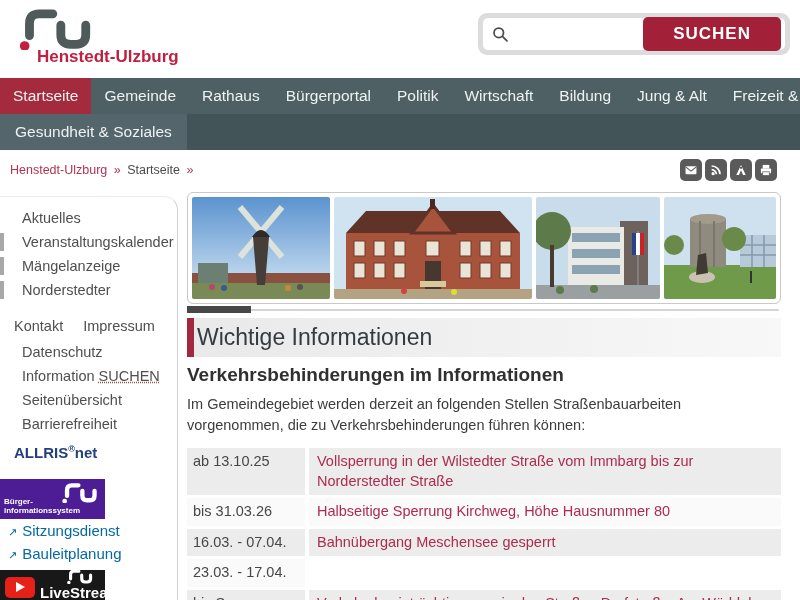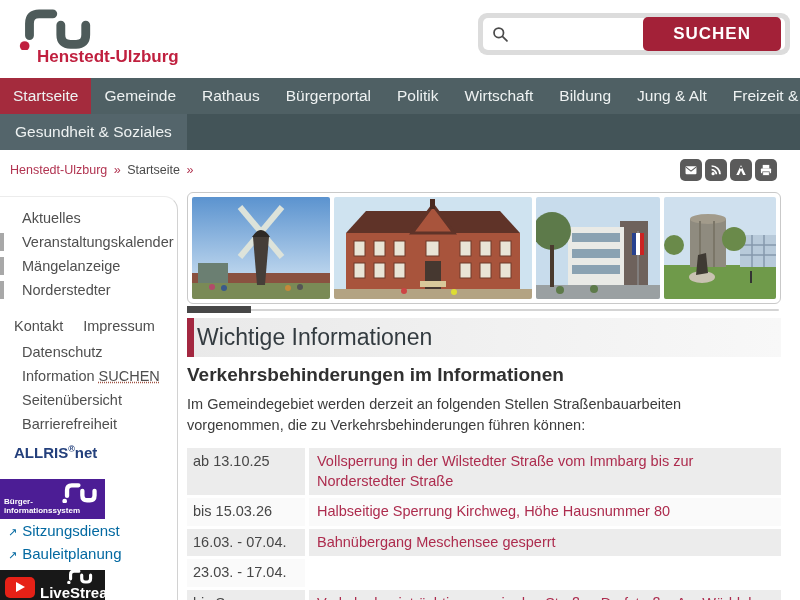--- a/index.html
+++ b/index.html
@@ -343,21 +343,21 @@
     <h2 class="article-title" style="margin:0;">Verkehrsbehinderungen im Informationen</h2>
 
     <p class="intro">Im Gemeindegebiet werden derzeit an folgenden Stellen Straßenbauarbeiten vorgenommen, die zu Verkehrsbehinderungen führen können:</p>
 
     <div class="rtable">
       <div class="trow">
         <div class="tdate odd">ab 13.10.25</div>
         <div class="tdesc odd">Vollsperrung in der Wilstedter Straße vom Immbarg bis zur Norderstedter Straße</div>
       </div>
       <div class="trow">
-        <div class="tdate even">bis 15.03.26</div>
+        <div class="tdate even">bis 31.03.26</div>
         <div class="tdesc even">Halbseitige Sperrung Kirchweg, Höhe Hausnummer 80</div>
       </div>
       <div class="trow">
         <div class="tdate odd">16.03. - 07.04.</div>
         <div class="tdesc odd">Bahnübergang Meschensee gesperrt</div>
       </div>
       <div class="trow">
         <div class="tdate even">23.03. - 17.04.</div>
       </div>
       <div class="trow">

